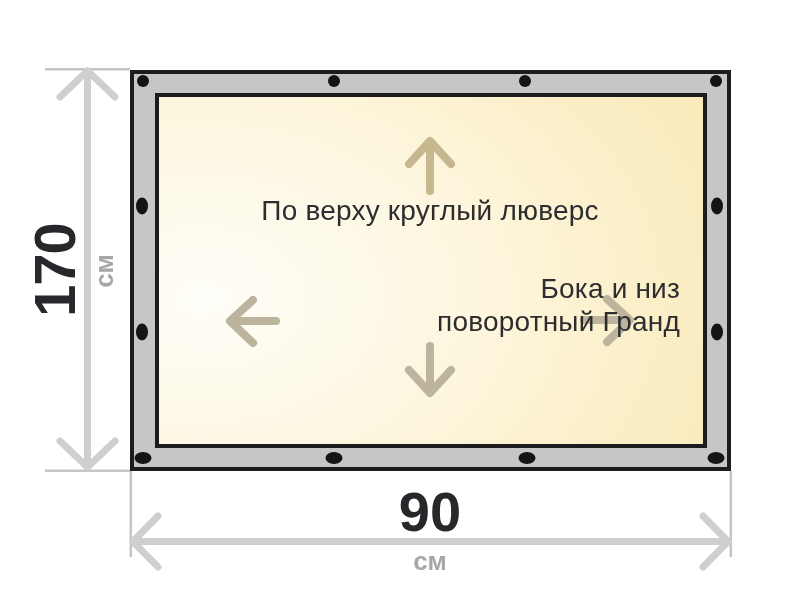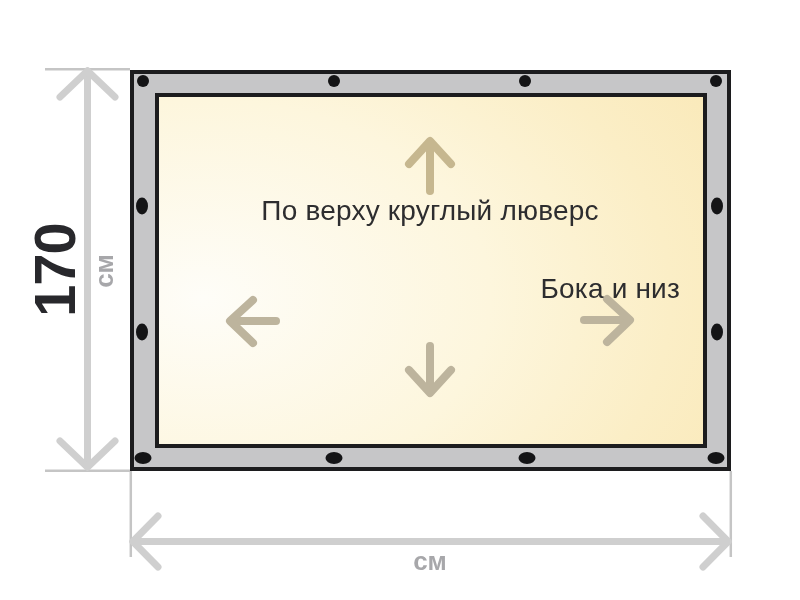--- a/index.html
+++ b/index.html
@@ -173,19 +173,21 @@
     </g>
     <g fill="none" stroke="#bdb49d" stroke-width="8" stroke-linecap="round" stroke-linejoin="round">
       <path d="M584 320 L626 320"></path>
       <path d="M607 299 L630 320 L607 342"></path>
     </g>
   </svg>
 
   <div class="note note-top">По верху круглый люверс</div>
   <div class="note note-mid">
     <div>Бока и низ</div>
+    <div>поворотный Гранд</div>
   </div>
 
   <div class="dim-value height-value">170</div>
   <div class="dim-unit height-unit">см</div>
+  <div class="dim-value width-value">90</div>
   <div class="dim-unit width-unit">см</div>
 
 </div>
 
 </body></html>

